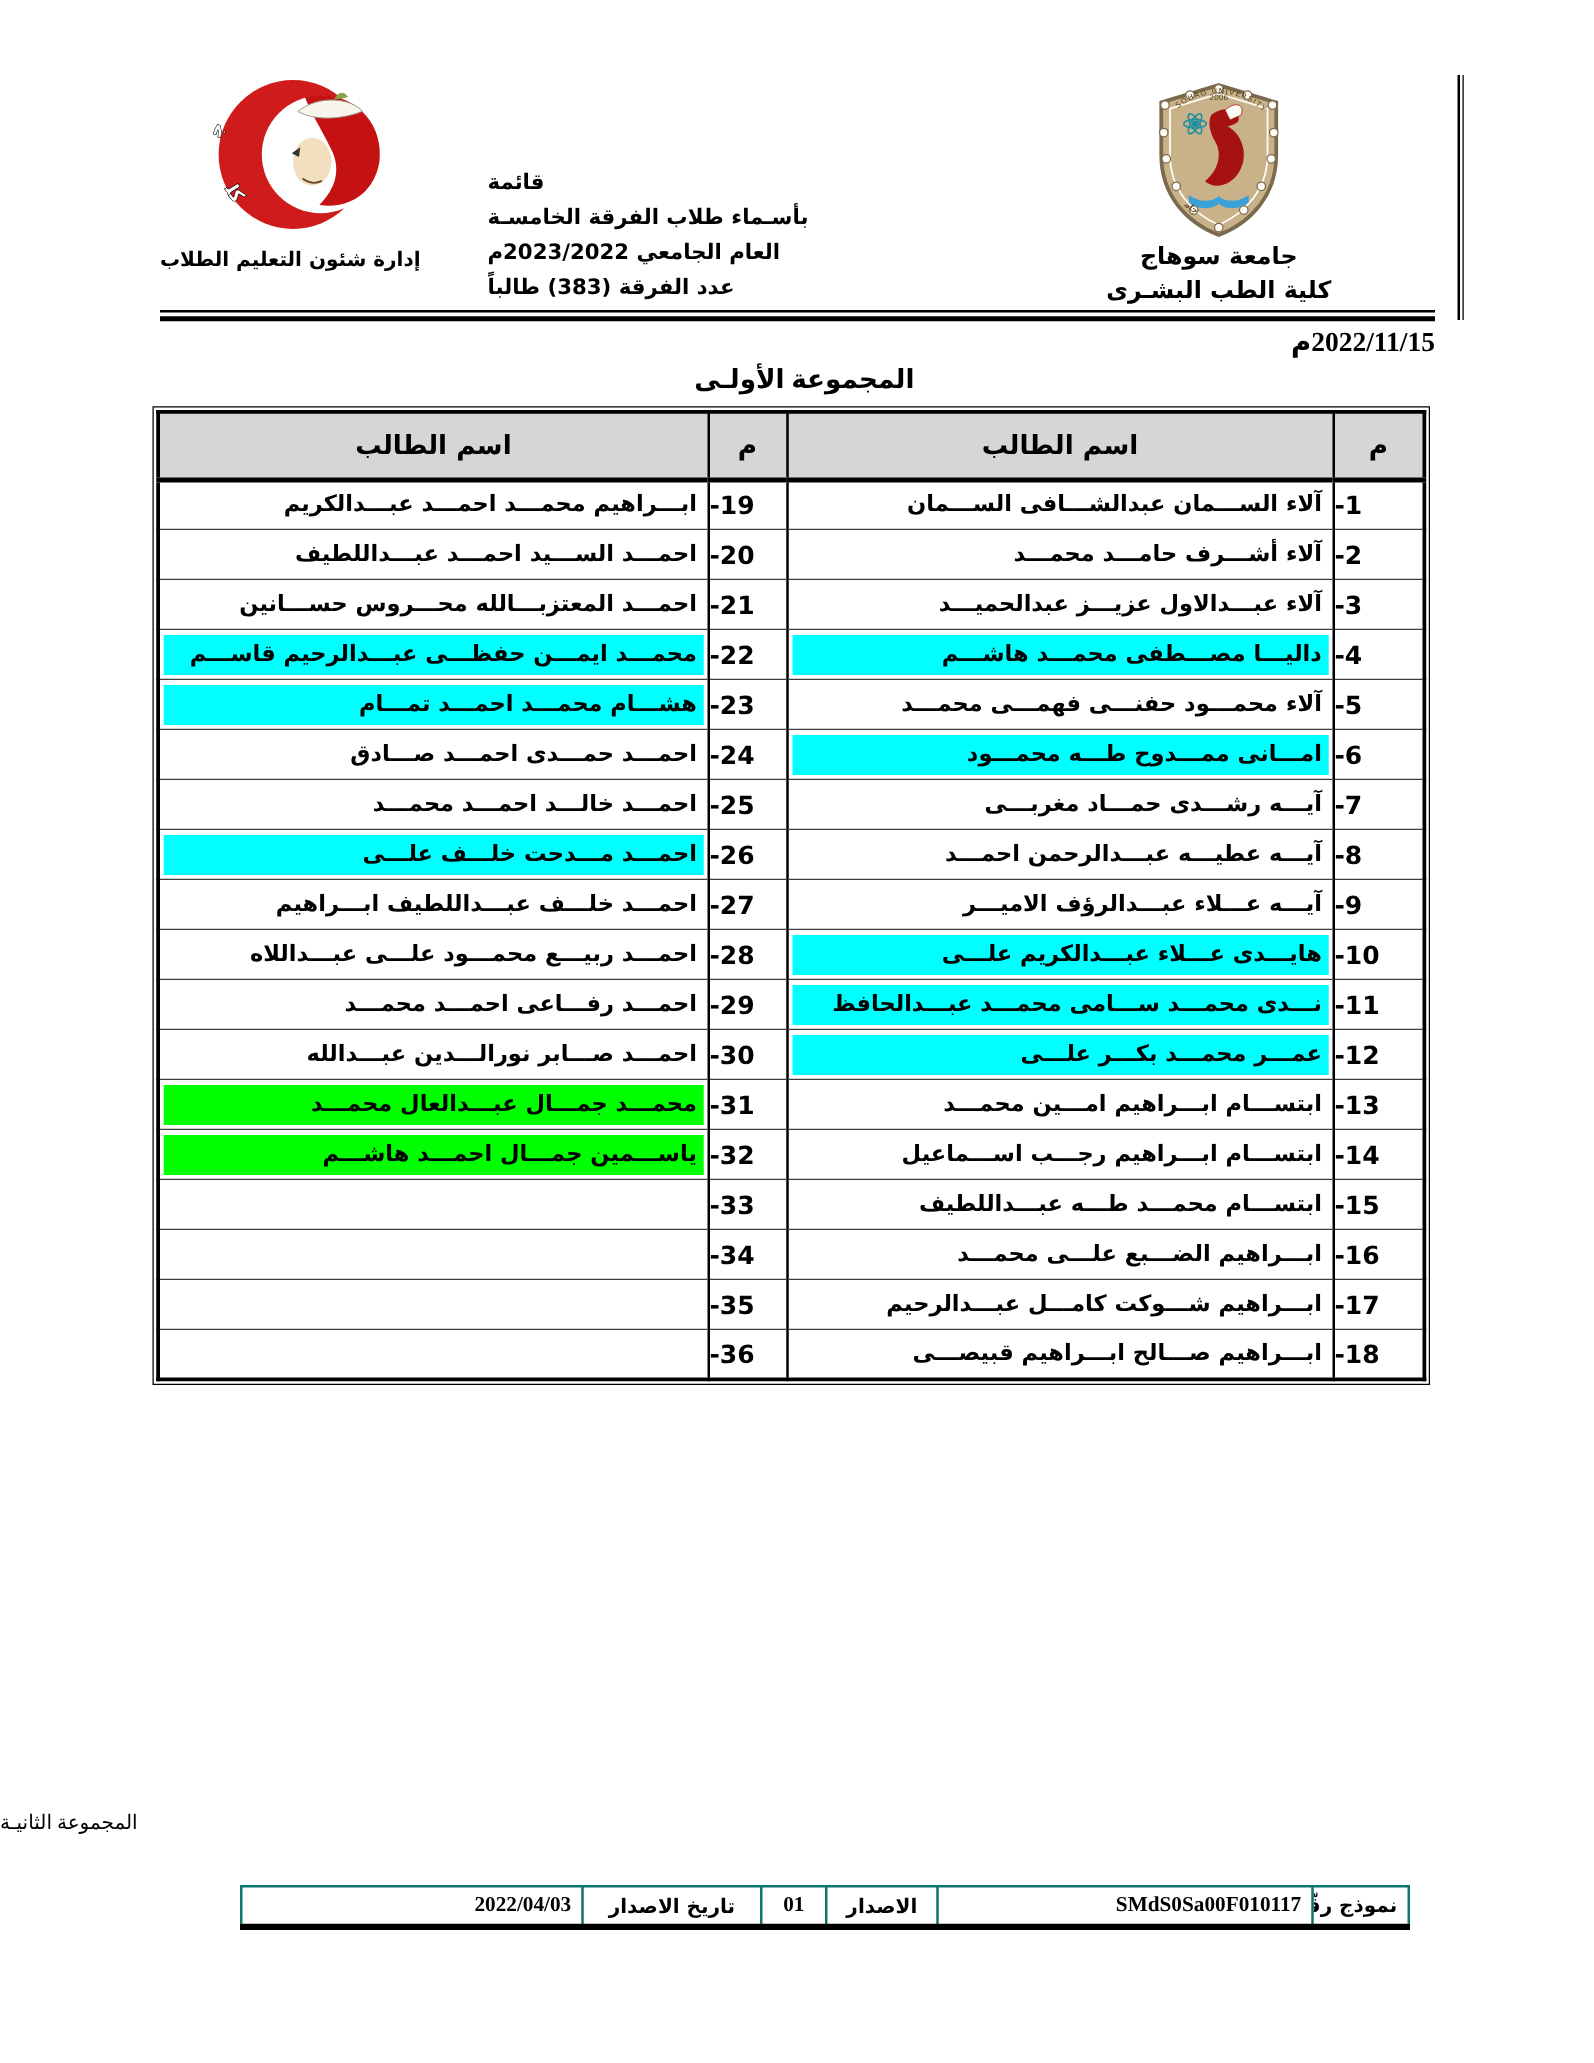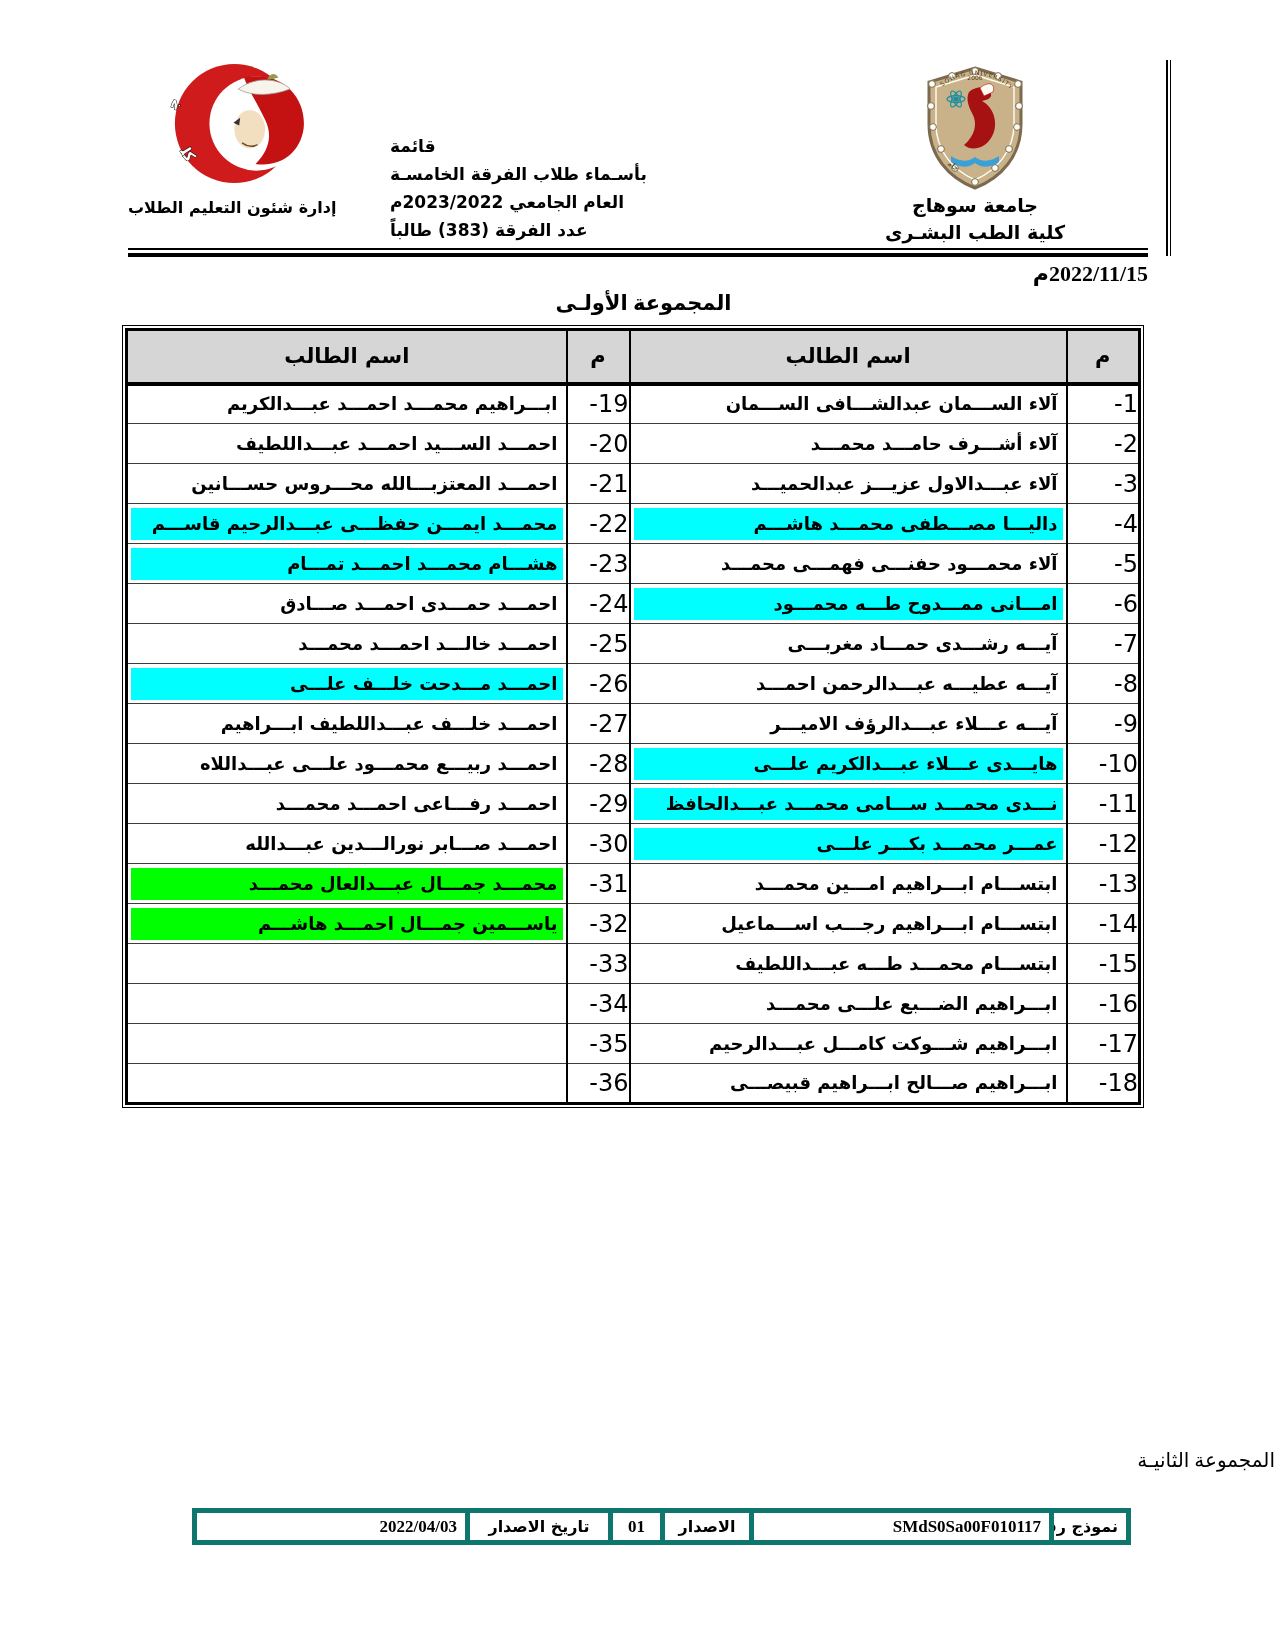--- a/index.html
+++ b/index.html
@@ -17,41 +17,41 @@
   .uni-right{position:absolute;left:850px;top:192px;width:250px;text-align:center;direction:rtl}
   .uni-right div{font-size:19px;font-weight:bold;line-height:27px}
   .header-rule{position:absolute;left:128px;top:248px;width:1020px;height:9px;
                border-top:2px solid #000;border-bottom:4px solid #000}
   .edge-line{position:absolute;left:1166px;top:60px;width:5px;height:196px;
              border-left:2px solid #000;border-right:1px solid #000}
   .doc-date{position:absolute;right:127px;top:261px;font-size:22px;direction:rtl;
             font-family:"Liberation Serif","DejaVu Sans",serif;font-weight:bold}
   .group-title{position:absolute;left:12px;right:0;top:291px;text-align:center;font-size:21px;
                direction:rtl;font-family:"Liberation Serif","DejaVu Sans",serif;font-weight:bold}
-  .group-title-2{position:absolute;left:0;right:0;top:1448px;text-align:right;font-size:20px;
+  .group-title-2{position:absolute;left:0;right:0;top:1448px;text-align:left;font-size:16px;
                direction:rtl;font-family:"Liberation Serif","DejaVu Sans",serif;font-weight:normal}
 
   
   .students-table{position:absolute;left:125px;top:328px;width:1013px;border-collapse:collapse;
                   table-layout:fixed;border:3px solid #000;box-shadow:0 0 0 2px #fff,0 0 0 3px #000}
   .students-table th{background:var(--header-bg,#d6d6d6);border:2px solid #000;border-bottom:4px solid #000;
                   height:54px;font-size:21px;font-weight:bold}
   .students-table td{border:1px solid #3c3c3c;height:40px;vertical-align:middle;overflow:hidden}
-  .students-table td.num{text-align:right;direction:rtl;font-size:24px;font-weight:normal;
+  .students-table td.num{text-align:left;direction:rtl;font-size:20px;font-weight:bold;
                   font-family:"DejaVu Sans",sans-serif;border-left:2px solid #000;border-right:2px solid #000}
   .students-table td.name{direction:rtl;padding:0}
   .nm{display:block;margin:2px 3px;padding:0 5px;font-size:18px;font-weight:bold;line-height:32px;
       white-space:nowrap;overflow:hidden}
   .hl-cyan{background:var(--hl-cyan,#00ffff)}
   .hl-green{background:var(--hl-green,#00ff00)}
 
   
   .footer-table{position:absolute;left:192px;top:1508px;width:934px;border-collapse:collapse;
                 table-layout:fixed;border:2px solid #000;border-bottom:5px solid #000}
-  .footer-table td{border:5px solid #0f766e;height:32px;direction:rtl;padding:0 8px;
+  .footer-table td{border:2px solid #0f766e;height:32px;direction:rtl;padding:0 8px;
                    font-size:16px;font-weight:bold;overflow:hidden;white-space:nowrap}
   .footer-table td.f-label{text-align:center}
   .footer-table td.f-value{font-family:"Liberation Serif","DejaVu Sans",serif;font-size:17px}
   .footer-table td.f-center{text-align:center}
 </style>
 </head>
 <body>
 
 <div class="page">
 

